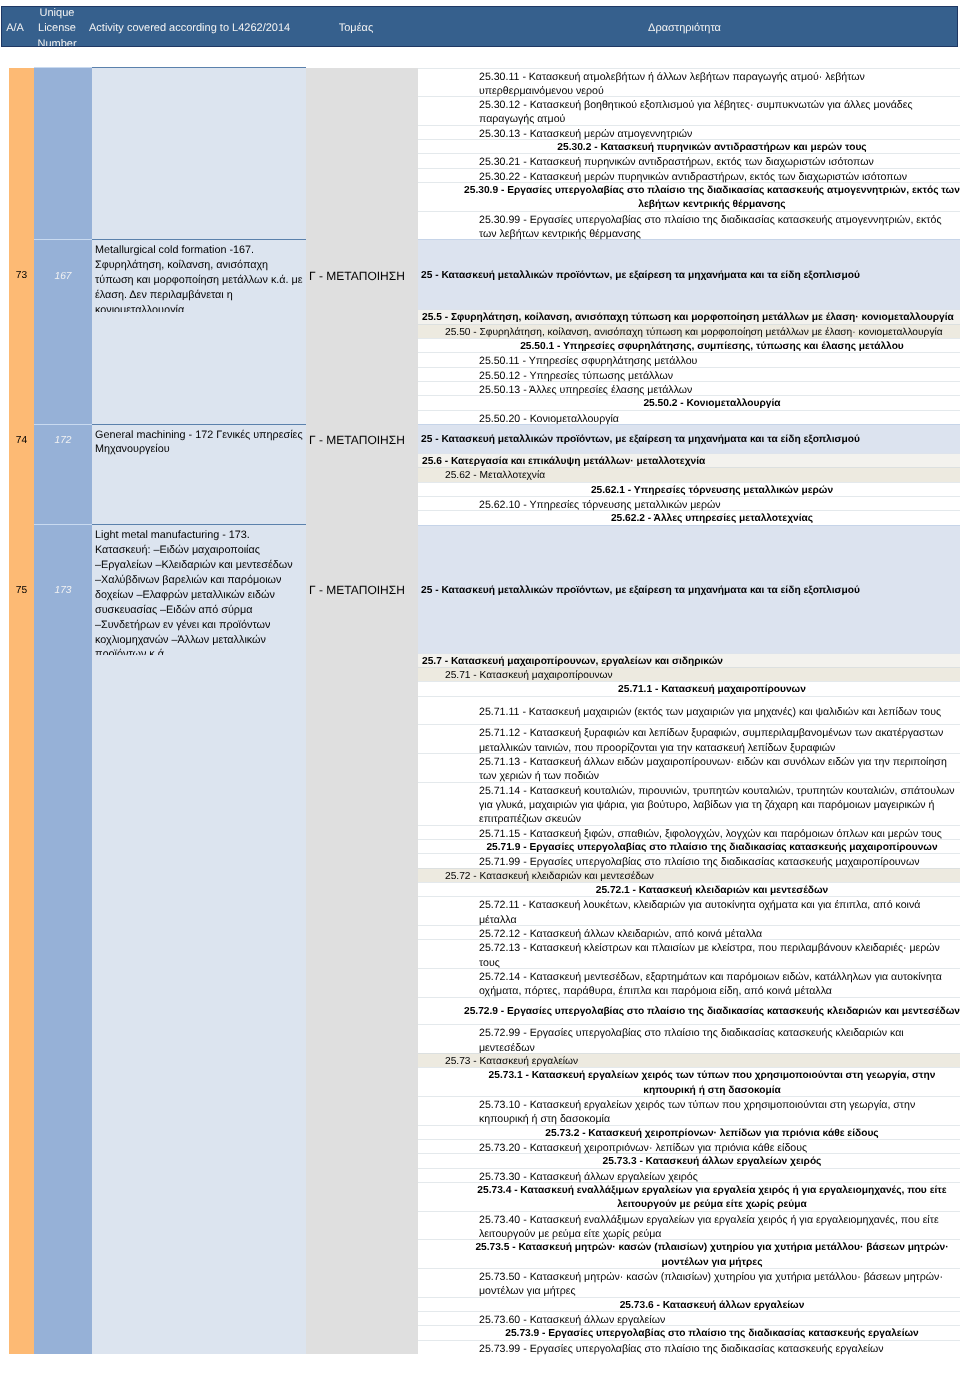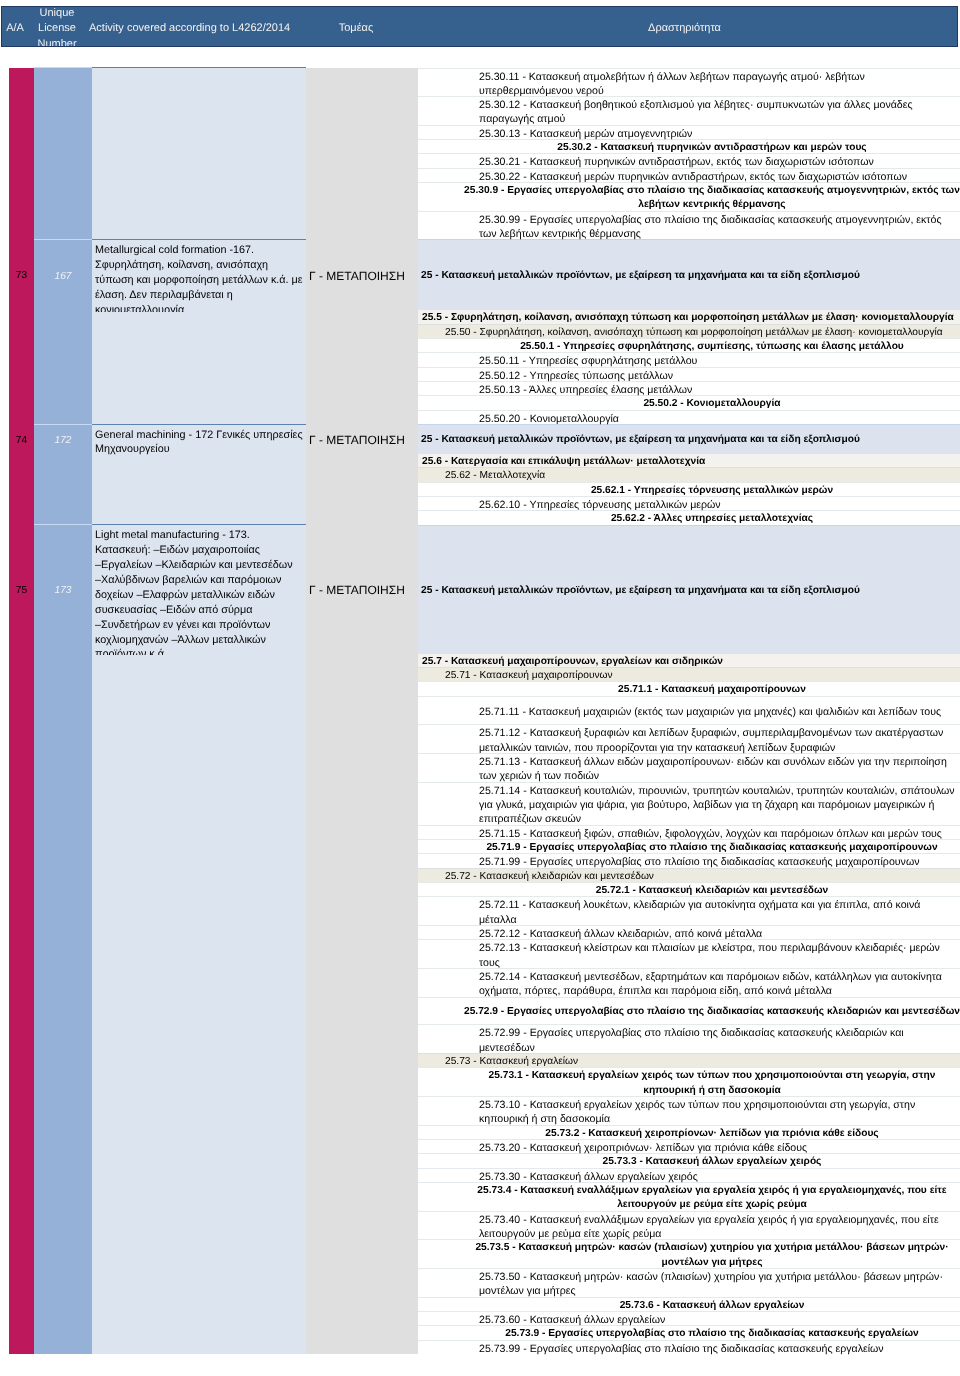--- a/index.html
+++ b/index.html
@@ -17,21 +17,21 @@
           box-sizing:border-box;border:1px solid #1F3864;background:#36608D;overflow:hidden;}
   .hdr{color:#F2F2F2;font-size:11px;font-weight:400;padding:0;height:43px;flex:0 0 auto;}
   .hdr:last-child{flex:1 1 auto;}
   .hdr > .hin{display:flex;align-items:center;justify-content:center;text-align:center;
               height:39px;overflow:hidden;line-height:15.1px;padding-top:5px;
               box-sizing:border-box;}
   .hdr.left > .hin{justify-content:flex-start;text-align:left;padding-left:3px;}
   .hspacer{height:41px;background:transparent;}
 
   
-  .c-aa {background:#be185d;text-align:center;font-size:10.2px;color:#000000;vertical-align:top;}
+  .c-aa {background:#fdba74;text-align:center;font-size:10.2px;color:#000000;vertical-align:top;}
   .c-lic{background:#96B1D7;text-align:center;font-size:10.2px;color:#F2F2F2;vertical-align:top;
          border-top:1px solid #C9DAF0;font-style:italic;}
   .c-act{background:#DCE4EF;font-size:10.8px;color:#000000;line-height:14.9px;padding:0;
          vertical-align:top;border-top:1px solid #5B81AC;}
   .c-act > .ain{display:block;padding:3px 2px 0 3px;overflow:hidden;}
   .c-sec{background:#DFDFDF;font-size:12px;color:#000000;vertical-align:top;}
   .c-dra{background:#ffffff;padding:0;vertical-align:top;}
   .vc{display:flex;align-items:center;justify-content:center;}
   .vc > span{position:relative;top:1.5px;}
   .vc.l{justify-content:flex-start;padding-left:3px;}

